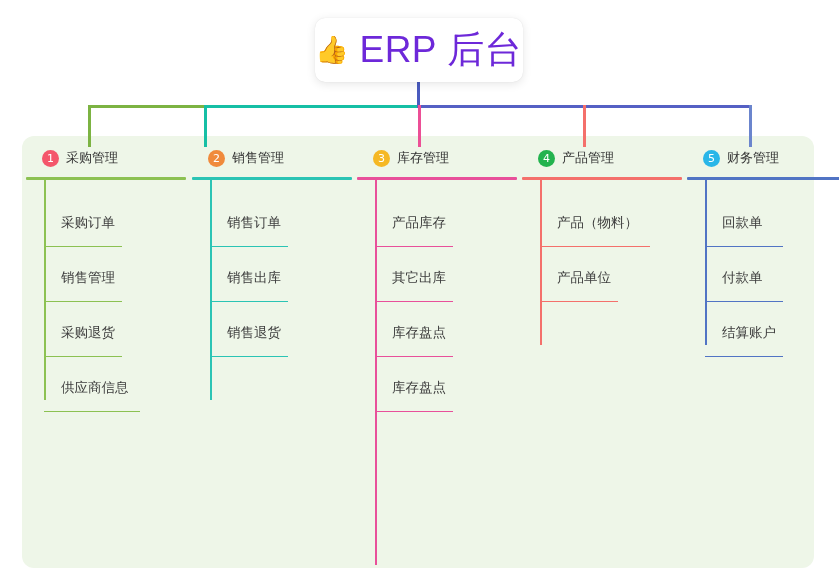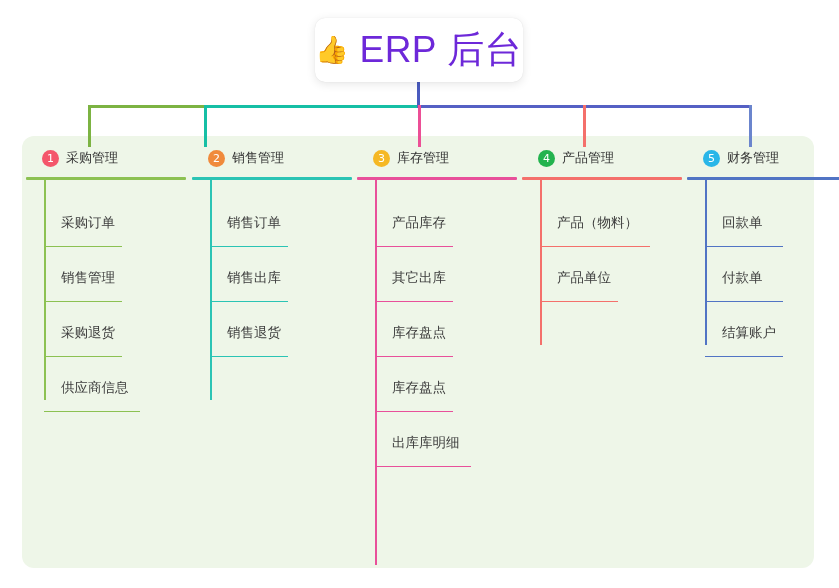--- a/index.html
+++ b/index.html
@@ -217,24 +217,20 @@
       <span class="item-rule" style="background: rgb(232, 80, 154); width: 78px;"></span>
     </div>
     <div class="item">
       <span class="item-label">库存盘点</span>
       <span class="item-rule" style="background: rgb(232, 80, 154); width: 78px;"></span>
     </div>
     <div class="item">
       <span class="item-label">库存盘点</span>
       <span class="item-rule" style="background: rgb(232, 80, 154); width: 78px;"></span>
     </div>
-    <div class="item">
-      <span class="item-label">出库库明细</span>
-      <span class="item-rule" style="background: rgb(232, 80, 154); width: 96px;"></span>
-    </div>
   </div>
 </div>
 
 <div class="column" id="col-3" style="left:522px;">
   <div class="col-header">
     <span class="badge" style="background: rgb(35, 179, 78);">4</span>
     <span class="col-title">产品管理</span>
   </div>
   <div class="header-rule" style="background: rgb(244, 112, 107);"></div>
   <div class="items">

